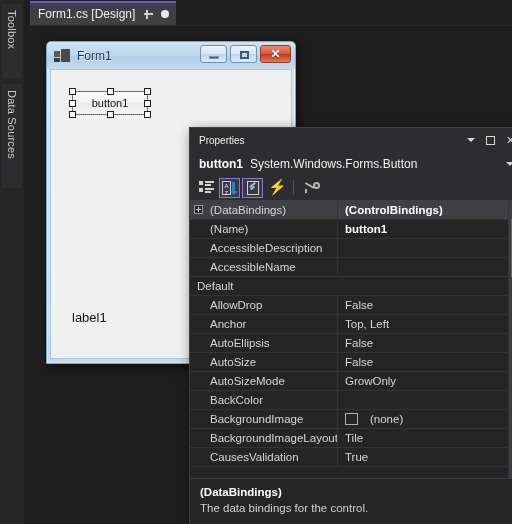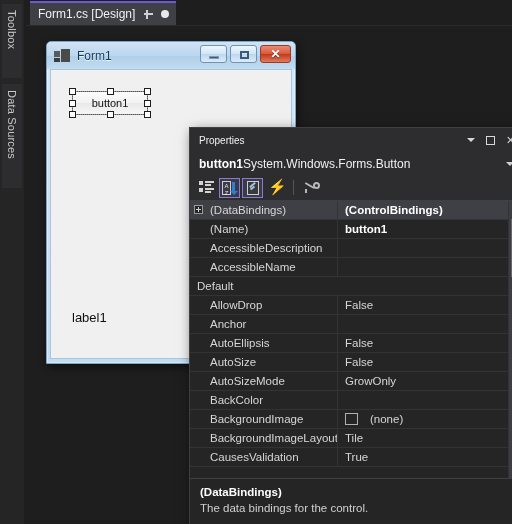--- a/index.html
+++ b/index.html
@@ -338,21 +338,21 @@
   }
   .obj-name {
     color: #ffffff;
     font-size: 12px;
     font-weight: bold;
     white-space: nowrap;
   }
   .obj-type {
     color: #f0f0f0;
     font-size: 12px;
-    margin-left: 0;
+    margin-left: 7px;
     white-space: nowrap;
     flex: 1 1 auto;
   }
   .obj-chevron {
     width: 0; height: 0;
     border-left: 4px solid transparent;
     border-right: 4px solid transparent;
     border-top: 4px solid #d0d0d0;
     margin-right: 6px;
     cursor: pointer;
@@ -771,20 +771,21 @@
             <div class="prow">
               <div class="pname-wrap">
                 <div class="pname">AllowDrop</div>
               </div>
               <div class="pval">False</div>
             </div>
             <div class="prow">
               <div class="pname-wrap">
                 <div class="pname">Anchor</div>
               </div>
+              <div class="pval">Top, Left</div>
             </div>
             <div class="prow">
               <div class="pname-wrap">
                 <div class="pname">AutoEllipsis</div>
               </div>
               <div class="pval">False</div>
             </div>
             <div class="prow">
               <div class="pname-wrap">
                 <div class="pname">AutoSize</div>

